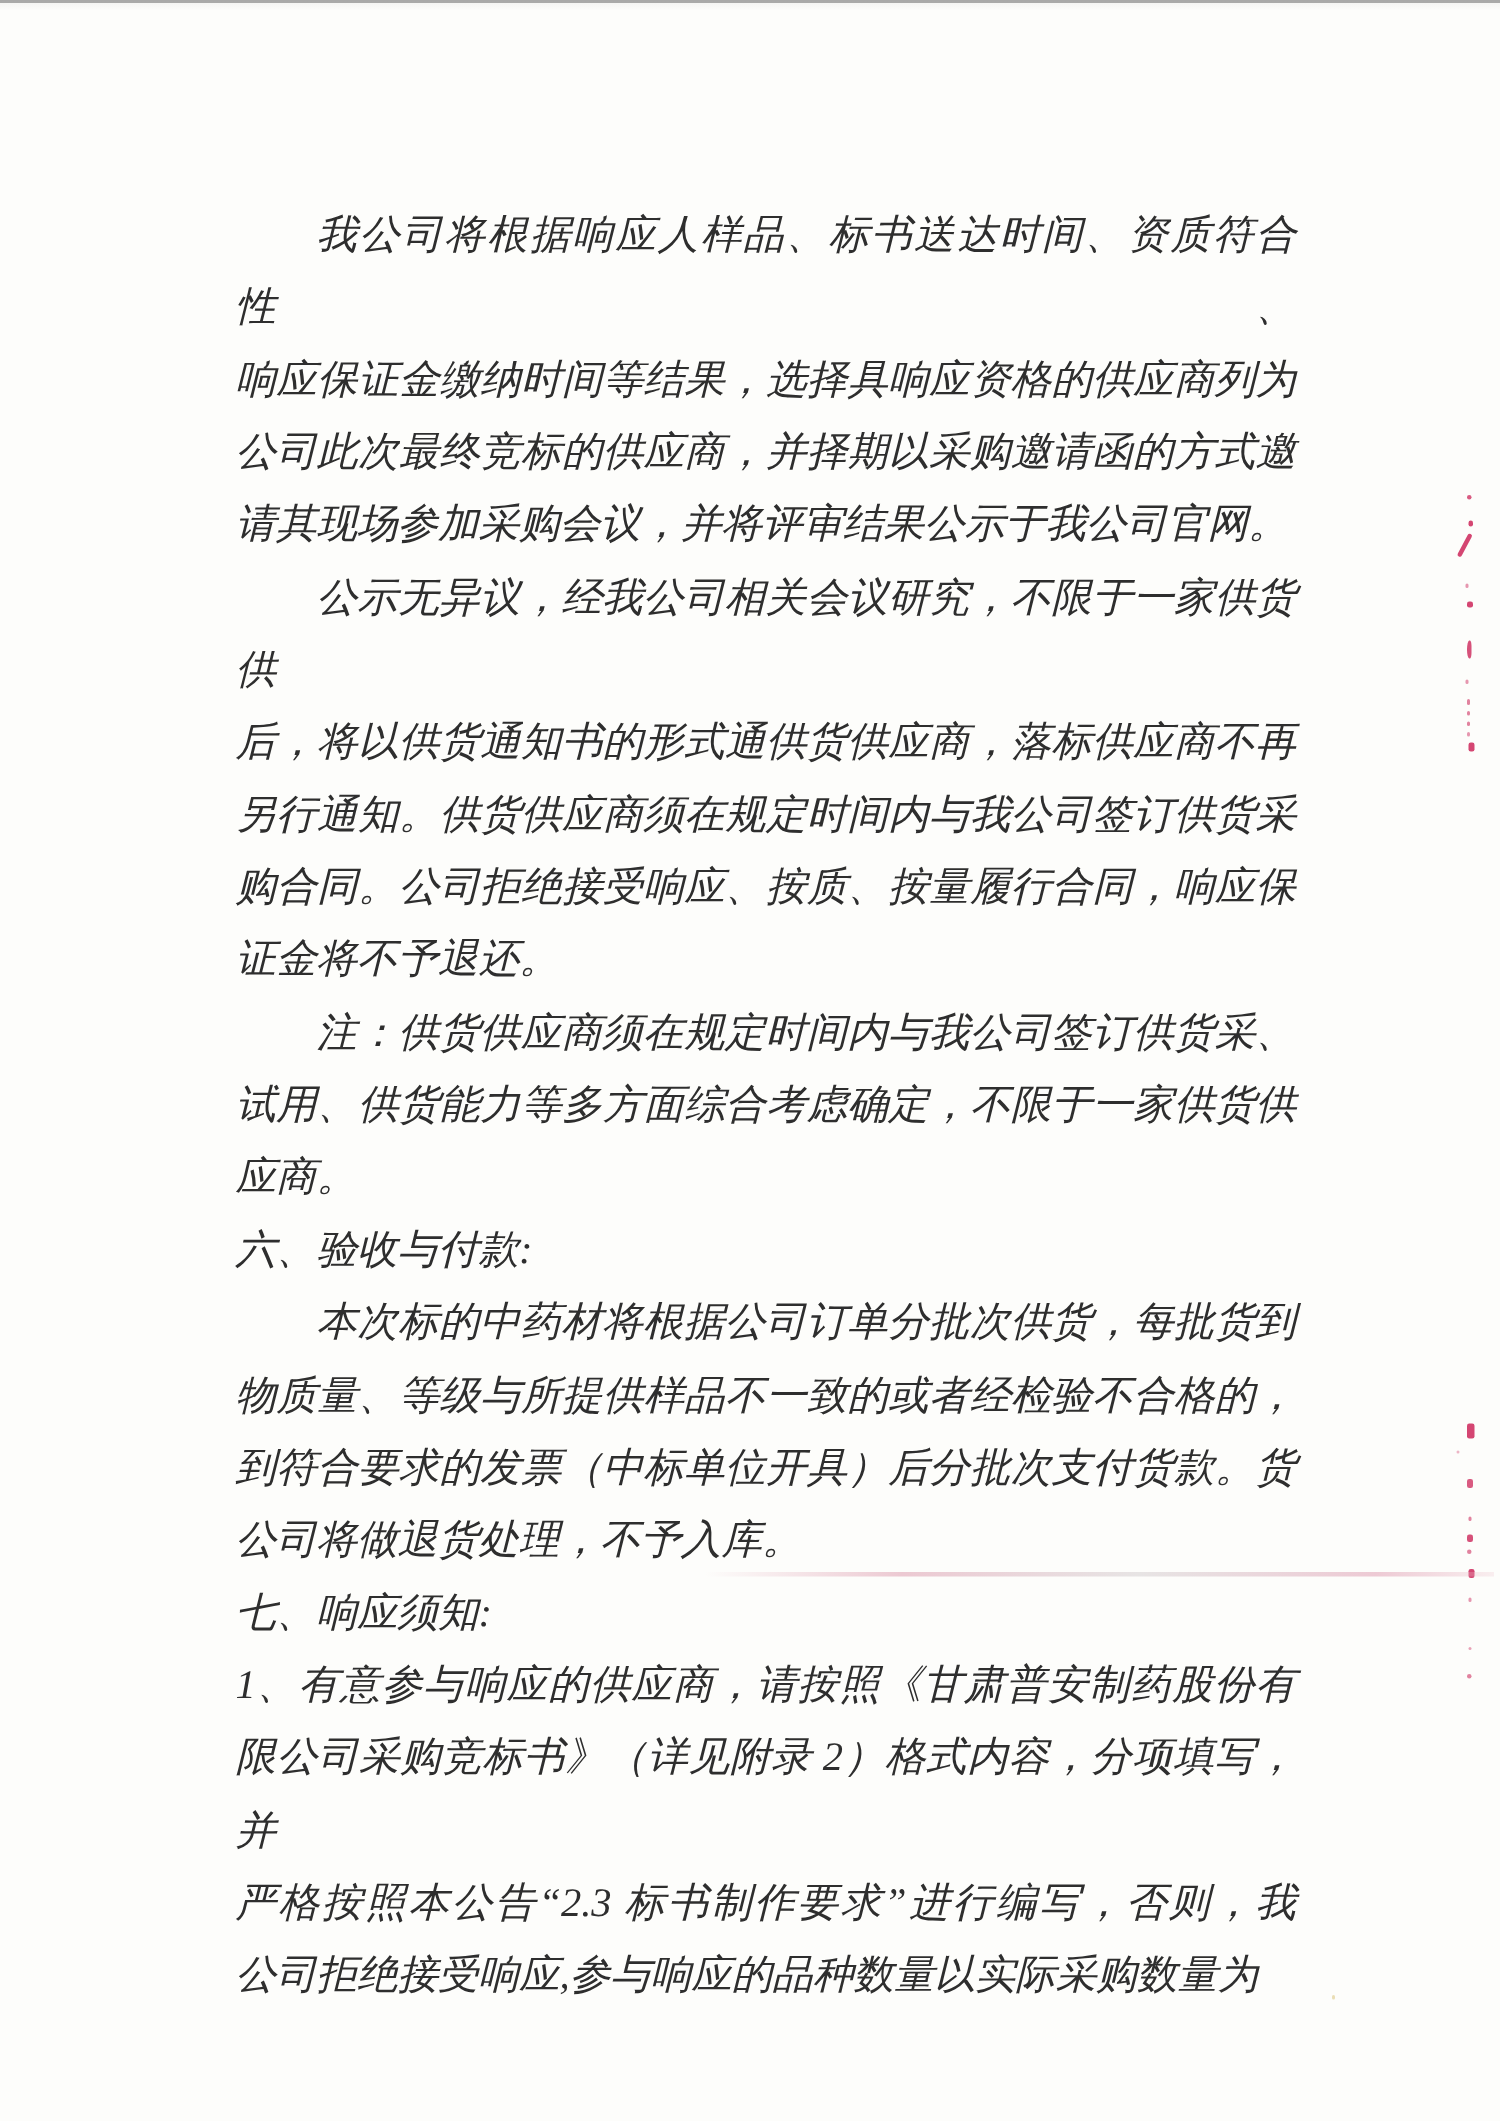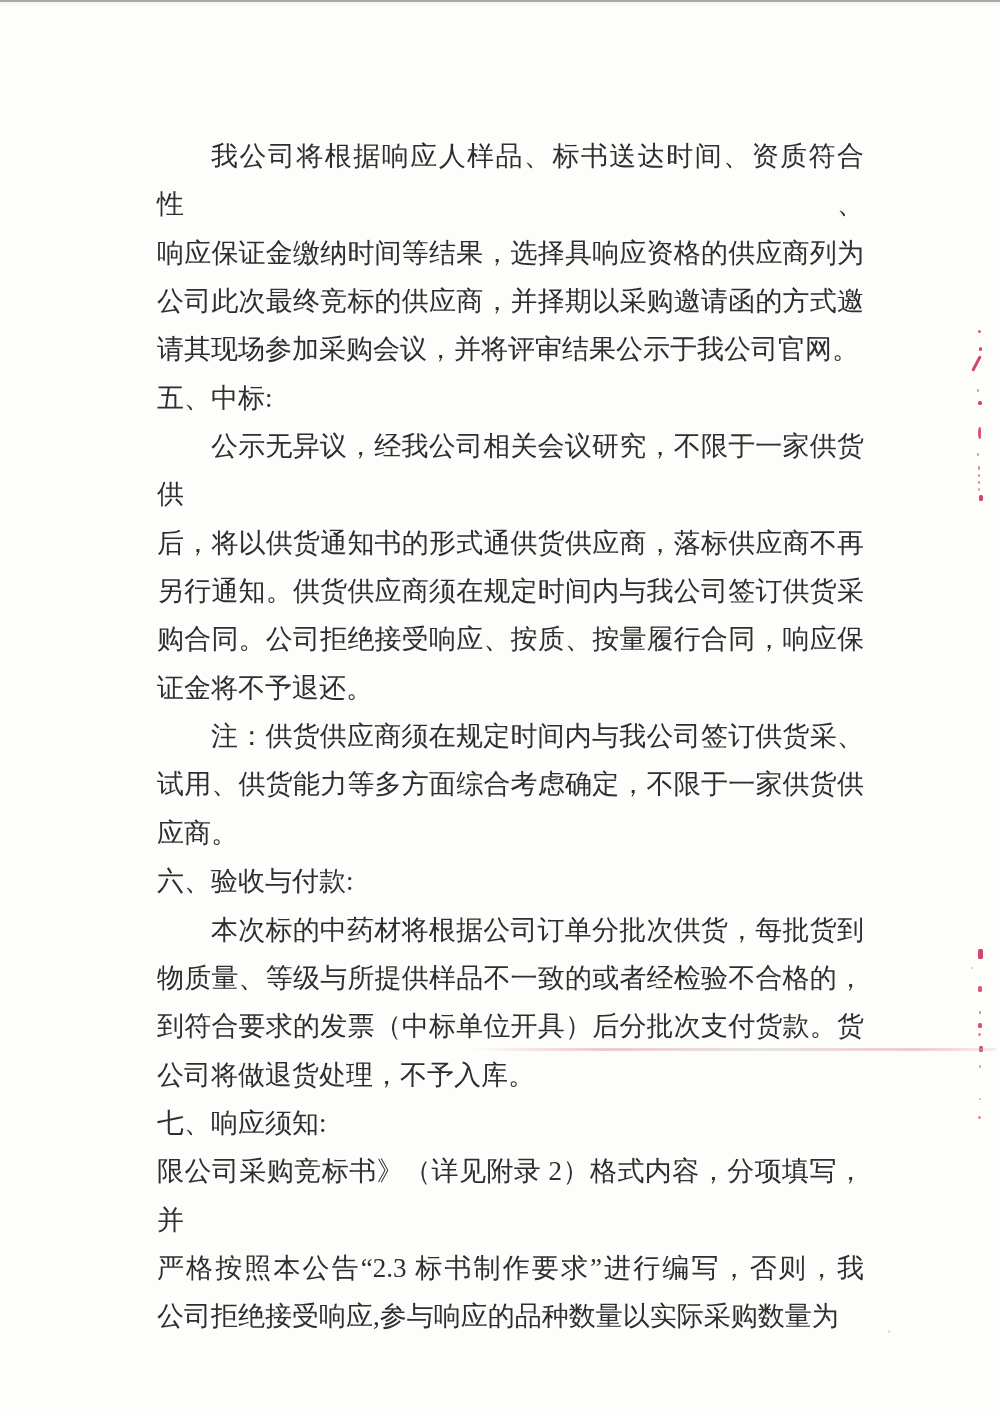--- a/index.html
+++ b/index.html
@@ -31,20 +31,21 @@
     font-size: 27px;
     line-height: 48.35px;
     font-weight: 400;
     text-rendering: optimizeLegibility;
   }
   .line {
     text-align: justify;
     text-align-last: left;
     white-space: normal;
     letter-spacing: 0;
+    font-style: italic;
   }
   .line.j { text-align-last: justify; }
   .line.i2 { text-indent: 54px; }
   .line.heading { text-align-last: left; }
 
   .speck {
     position: absolute;
     background: var(--speck-color, #cf3263);
     border-radius: 1.5px;
   }
@@ -80,35 +81,35 @@
 <body>
 
 <div class="page">
   <div class="top-edge"></div>
 
   <div class="text-block">
     <div class="line j i2">我公司将根据响应人样品、标书送达时间、资质符合性、</div>
     <div class="line j">响应保证金缴纳时间等结果，选择具响应资格的供应商列为</div>
     <div class="line j">公司此次最终竞标的供应商，并择期以采购邀请函的方式邀</div>
     <div class="line">请其现场参加采购会议，并将评审结果公示于我公司官网。</div>
-    <div class="line heading">五、中标:</div>
     <div class="line j i2">公示无异议，经我公司相关会议研究，不限于一家供货供</div>
     <div class="line j">后，将以供货通知书的形式通供货供应商，落标供应商不再</div>
     <div class="line j">另行通知。供货供应商须在规定时间内与我公司签订供货采</div>
     <div class="line j">购合同。公司拒绝接受响应、按质、按量履行合同，响应保</div>
     <div class="line">证金将不予退还。</div>
     <div class="line j i2">注：供货供应商须在规定时间内与我公司签订供货采、</div>
     <div class="line j">试用、供货能力等多方面综合考虑确定，不限于一家供货供</div>
     <div class="line">应商。</div>
     <div class="line heading">六、验收与付款:</div>
     <div class="line j i2">本次标的中药材将根据公司订单分批次供货，每批货到</div>
     <div class="line j">物质量、等级与所提供样品不一致的或者经检验不合格的，</div>
     <div class="line j">到符合要求的发票（中标单位开具）后分批次支付货款。货</div>
     <div class="line">公司将做退货处理，不予入库。</div>
     <div class="line heading">七、响应须知:</div>
+    <div class="line j">1、有意参与响应的供应商，请按照《甘肃普安制药股份有</div>
     <div class="line j">限公司采购竞标书》（详见附录 2）格式内容，分项填写，并</div>
     <div class="line j">严格按照本公告“2.3 标书制作要求”进行编写，否则，我</div>
     <div class="line">公司拒绝接受响应,参与响应的品种数量以实际采购数量为</div>
   </div>
 
   <div>
     <div class="speck" style="left:978px; top:330px;  width:3px; height:3px; opacity:.8"></div>
     <div class="speck" style="left:979px; top:347px;  width:3px; height:4px; opacity:.9"></div>
     <div class="speck stroke" style="left:975px; top:355px;  opacity:.9"></div>
     <div class="speck" style="left:977px; top:389px;  width:2px; height:3px; opacity:.5"></div>

